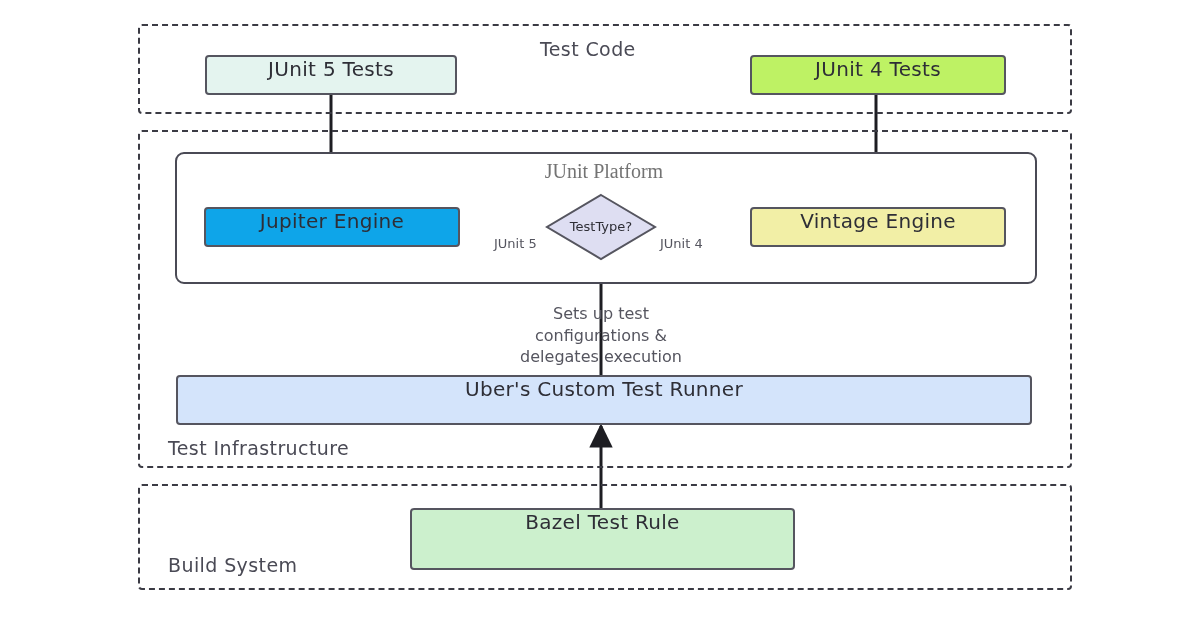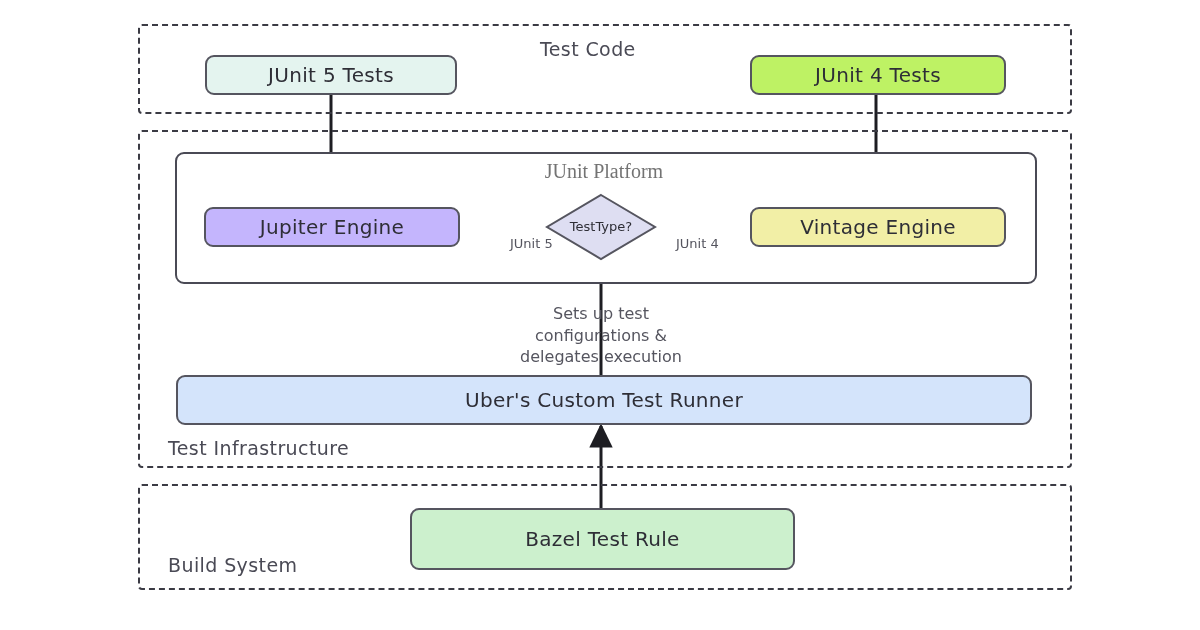--- a/index.html
+++ b/index.html
@@ -39,23 +39,22 @@
     font-size:20px;
     white-space:nowrap;
     text-align:center;
     font-family:Liberation Serif, serif;
   }
 
   
   .node{
     position:absolute;
     border:2px solid #55555f;
-    border-radius:9px;
+    border-radius:4px;
     display:flex;
-    align-items:center;
     justify-content:center;
     color:#2e2e36;
     font-size:20px;
     letter-spacing:.3px;
     box-sizing:border-box;
     white-space:nowrap;
   }
 
   
   .diamond-wrap{position:absolute;}
@@ -67,21 +66,20 @@
     display:flex;flex-direction:row;align-items:center;justify-content:center;
     color:#2e2e36;font-size:13px;line-height:1.15;pointer-events:none;
   }
 
   
   .edge-label{
     position:absolute;
     color:#55555f;
     font-size:13px;
     white-space:nowrap;
-    margin-left:16px;
   }
   .note{
     position:absolute;
     color:#55555f;
     font-size:16px;
     line-height:1.35;
     text-align:center;
     white-space:nowrap;
   }
   svg.arrows{position:absolute;left:0;top:0;width:1200px;height:630px;pointer-events:none;}
@@ -121,21 +119,21 @@
   <div class="node" style="left:750px;top:55px;width:256px;height:40px;background:#bef264;">
     <span>JUnit 4 Tests</span>
   </div>
 
   <div class="group" style="left:138px;top:130px;width:930px;height:334px;"></div>
   <div class="group-label" style="left:168px;top:437px;">Test Infrastructure</div>
 
   <div class="panel" style="left:175px;top:152px;width:858px;height:128px;"></div>
   <div class="panel-title" style="left:175px;top:160px;width:858px;">JUnit Platform</div>
 
-  <div class="node" style="left:204px;top:207px;width:256px;height:40px;background:#c4b5fd;">
+  <div class="node" style="left:204px;top:207px;width:256px;height:40px;background:#0ea5e9;">
     <span>Jupiter Engine</span>
   </div>
 
   <div class="node" style="left:750px;top:207px;width:256px;height:40px;background:#f2efa6;">
     <span>Vintage Engine</span>
   </div>
 
   <div class="diamond-wrap" style="left:545px;top:193px;width:112px;height:68px;">
     <svg class="diamond-shape" viewBox="0 0 112 68">
       <polygon points="56,2 110,34 56,66 2,34" fill="#dedef2" stroke="#55555f" stroke-width="2"></polygon>

